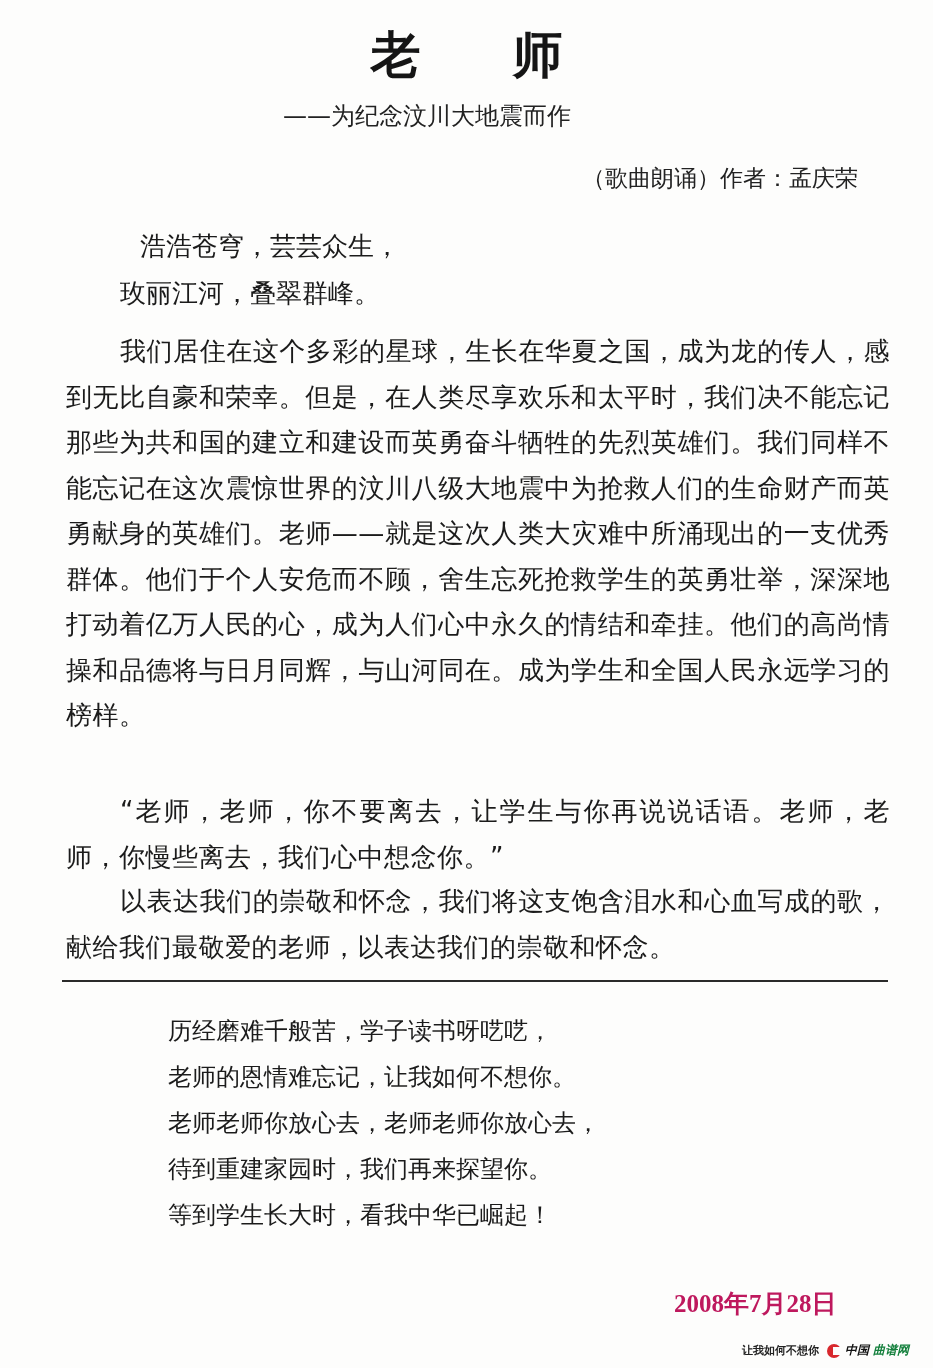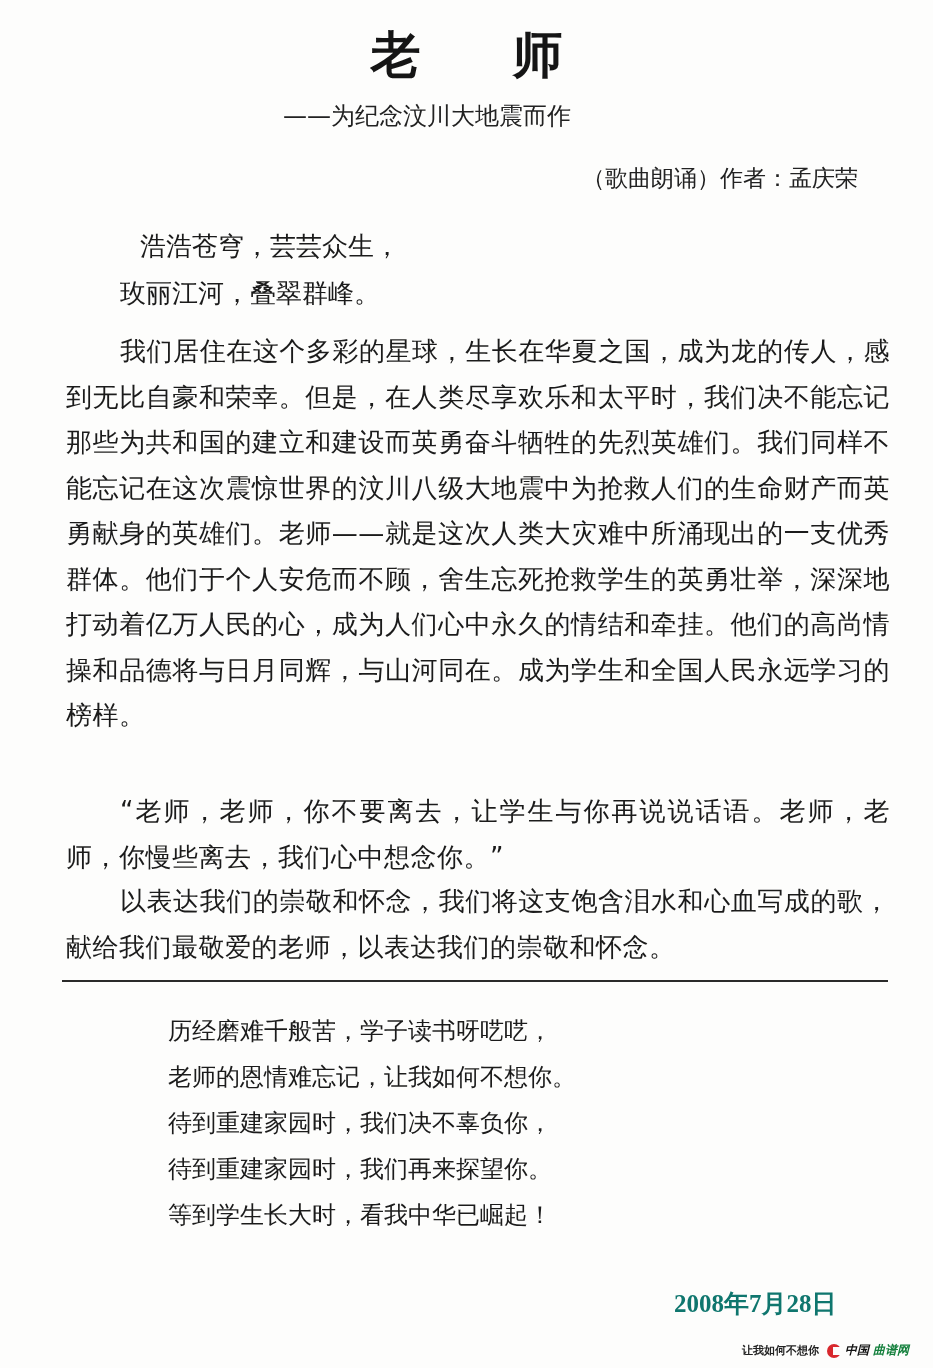--- a/index.html
+++ b/index.html
@@ -30,21 +30,21 @@
     margin-top: 8px;
   }
   .divider {
     position: absolute; left: 62px; top: 980px; width: 826px; height: 0;
     border-top: 2px solid #2a2a2a;
   }
   .lyrics { position: absolute; left: 122px; top: 1008px; font-size: 24px; line-height: 46px; margin-left: 46px; }
   .lyrics div { white-space: nowrap; }
   .date {
     position: absolute; top: 1287px; left: 674px; font-size: 25px; font-weight: bold;
-    font-family: "Liberation Serif", "DejaVu Serif", serif; color: #0f766e;
+    font-family: "Liberation Serif", "DejaVu Serif", serif; color: #be185d;
   }
   .watermark {
     position: absolute; top: 1342px; left: 742px; font-size: 11px; font-weight: bold;
     color: #222; display: flex; align-items: center; gap: 4px; white-space: nowrap;
   }
   .logo-mark {
     display: inline-block; width: 14px; height: 14px; border-radius: 50%;
     background: #d8282d; position: relative; margin-left: 4px;
   }
   .logo-mark::after {
@@ -69,21 +69,21 @@
 
   <div class="para" style="top:321px;">我们居住在这个多彩的星球，生长在华夏之国，成为龙的传人，感到无比自豪和荣幸。但是，在人类尽享欢乐和太平时，我们决不能忘记那些为共和国的建立和建设而英勇奋斗牺牲的先烈英雄们。我们同样不能忘记在这次震惊世界的汶川八级大地震中为抢救人们的生命财产而英勇献身的英雄们。老师——就是这次人类大灾难中所涌现出的一支优秀群体。他们于个人安危而不顾，舍生忘死抢救学生的英勇壮举，深深地打动着亿万人民的心，成为人们心中永久的情结和牵挂。他们的高尚情操和品德将与日月同辉，与山河同在。成为学生和全国人民永远学习的榜样。</div>
   <div class="para" style="top:781px;">“老师，老师，你不要离去，让学生与你再说说话语。老师，老师，你慢些离去，我们心中想念你。”</div>
   <div class="para" style="top:871px;">以表达我们的崇敬和怀念，我们将这支饱含泪水和心血写成的歌，献给我们最敬爱的老师，以表达我们的崇敬和怀念。</div>
 
   <div class="divider"></div>
 
   <div class="lyrics">
     <div>历经磨难千般苦，学子读书呀呓呓，</div>
     <div>老师的恩情难忘记，让我如何不想你。</div>
-    <div>待到重建家园时，我们决不辜负你，</div>
+    <div>老师老师你放心去，老师老师你放心去，</div>
     <div>待到重建家园时，我们再来探望你。</div>
     <div>等到学生长大时，看我中华已崛起！</div>
   </div>
 
   <div class="date">2008年7月28日</div>
 
   <div class="watermark">
     <span>让我如何不想你</span>
     <span class="logo-mark"></span>
     <span class="logo-cn">中国</span>

